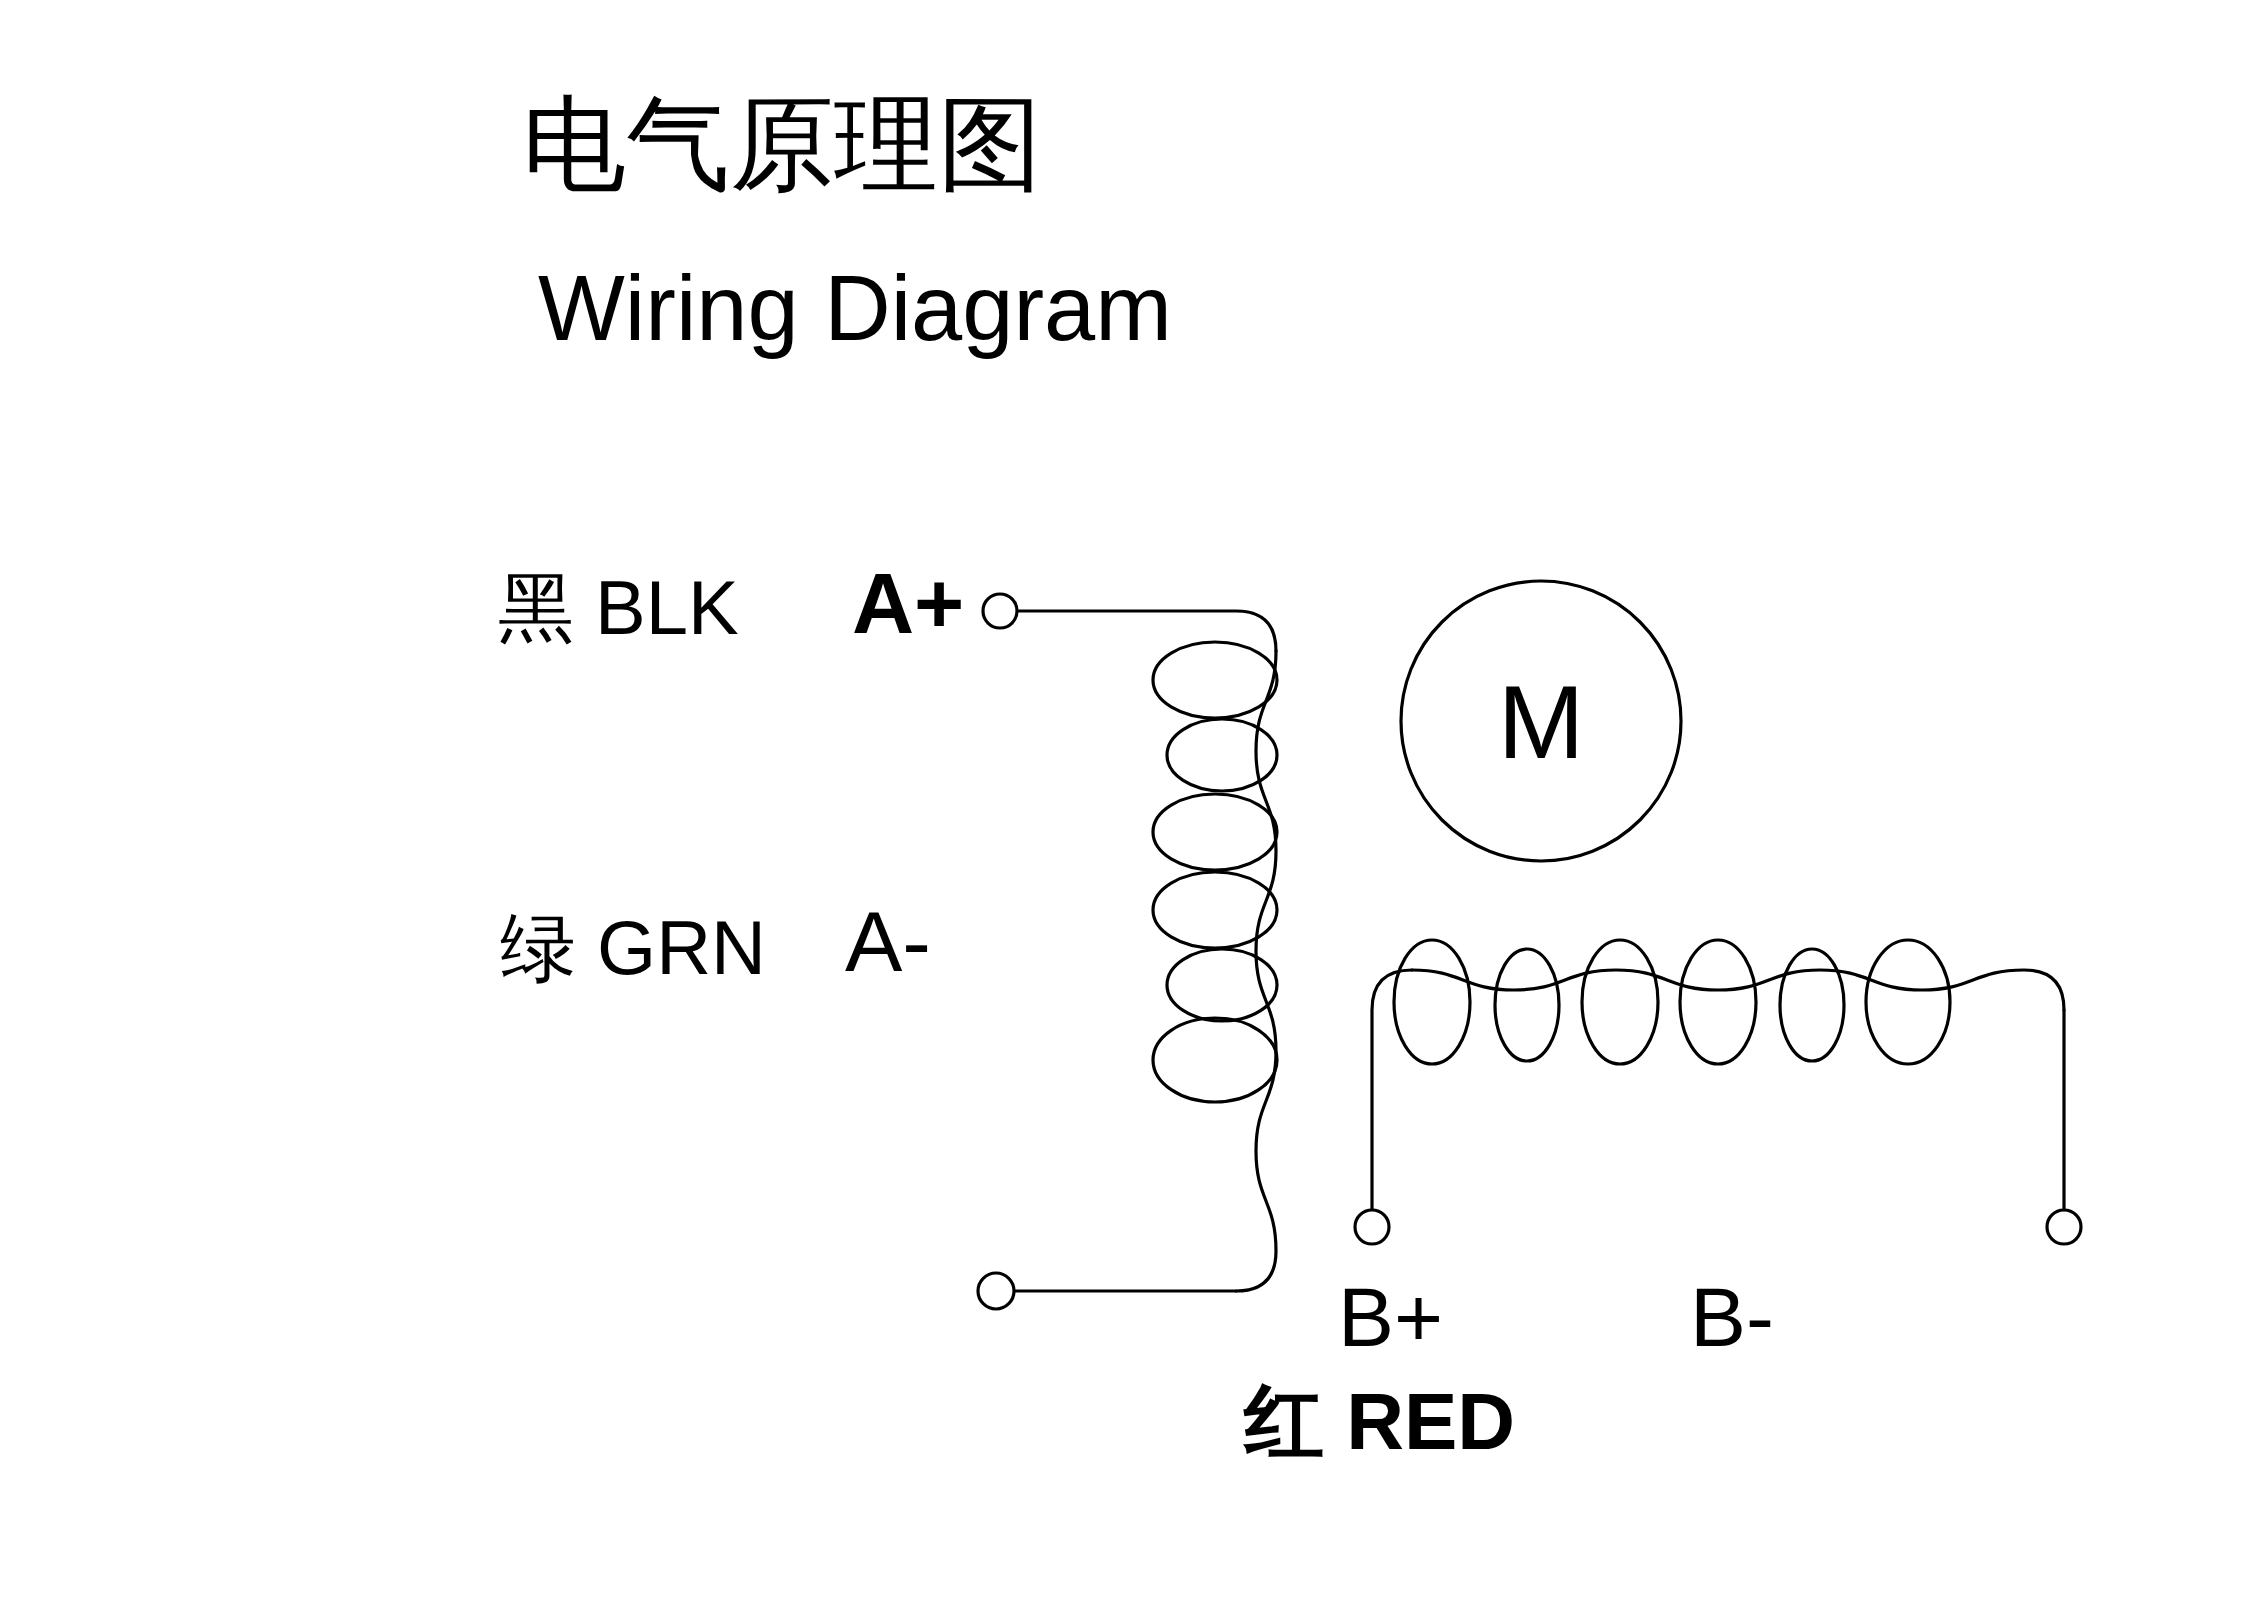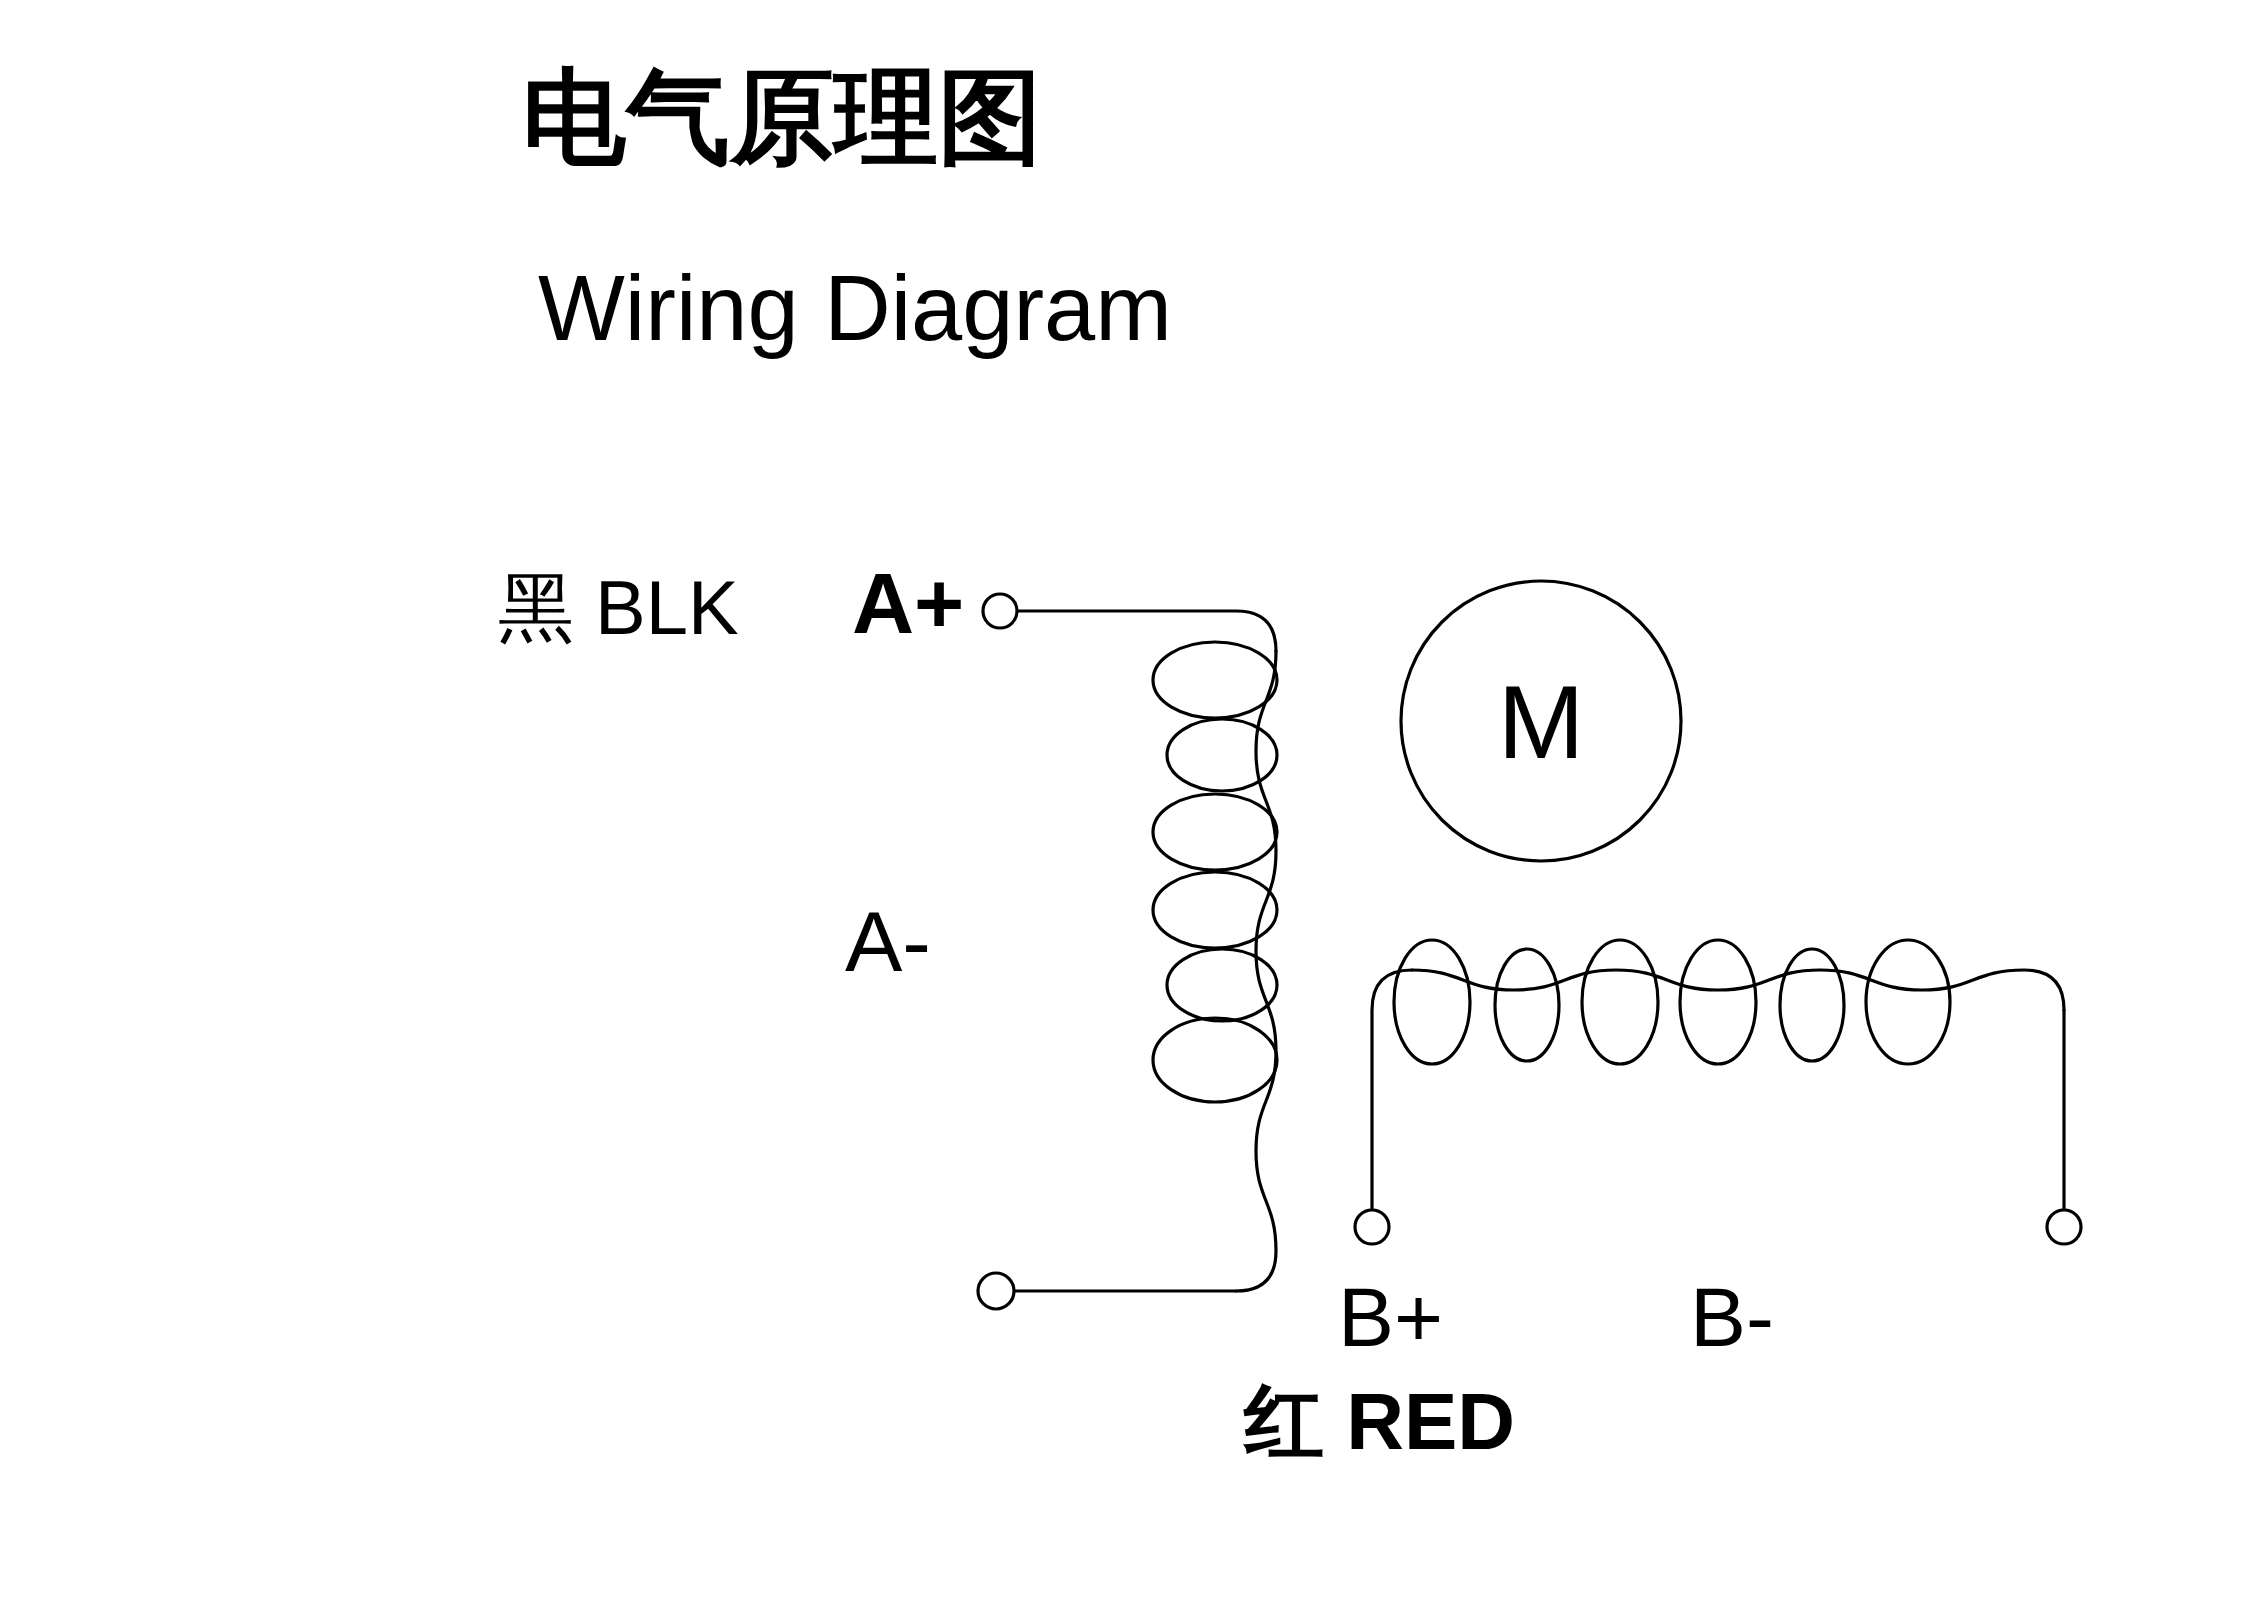--- a/index.html
+++ b/index.html
@@ -26,23 +26,23 @@
     display: block;
   }
   .txt {
     position: absolute;
     white-space: pre;
     color: #000000;
     line-height: 1;
   }
   .title-cn {
     left: 522px;
-    top: 65px;
+    top: 92px;
     font-size: 104px;
-    font-weight: 700;
+    font-weight: 400;
     letter-spacing: 0px;
   }
   .title-en {
     left: 538px;
     top: 262px;
     font-size: 92px;
     font-weight: 400;
     letter-spacing: 0px;
   }
   .lbl-a-plus-color {
@@ -164,20 +164,21 @@
     <circle cx="1372" cy="1227" r="17" fill="#ffffff" stroke="#000000" stroke-width="3.2"></circle>
     <circle cx="2064" cy="1227" r="17" fill="#ffffff" stroke="#000000" stroke-width="3.2"></circle>
   </svg>
 
   <div class="txt title-cn">电气原理图</div>
   <div class="txt title-en">Wiring Diagram</div>
 
   <div class="txt lbl-a-plus-color">黑 BLK</div>
   <div class="txt lbl-a-plus-term">A+</div>
 
+  <div class="txt lbl-a-minus-color">绿 GRN</div>
   <div class="txt lbl-a-minus-term">A-</div>
 
   <div class="txt lbl-b-plus-term">B+</div>
   <div class="txt lbl-b-minus-term">B-</div>
 
   <div class="txt lbl-b-plus-color">红 RED</div>
 
 </div>
 
 </body></html>

